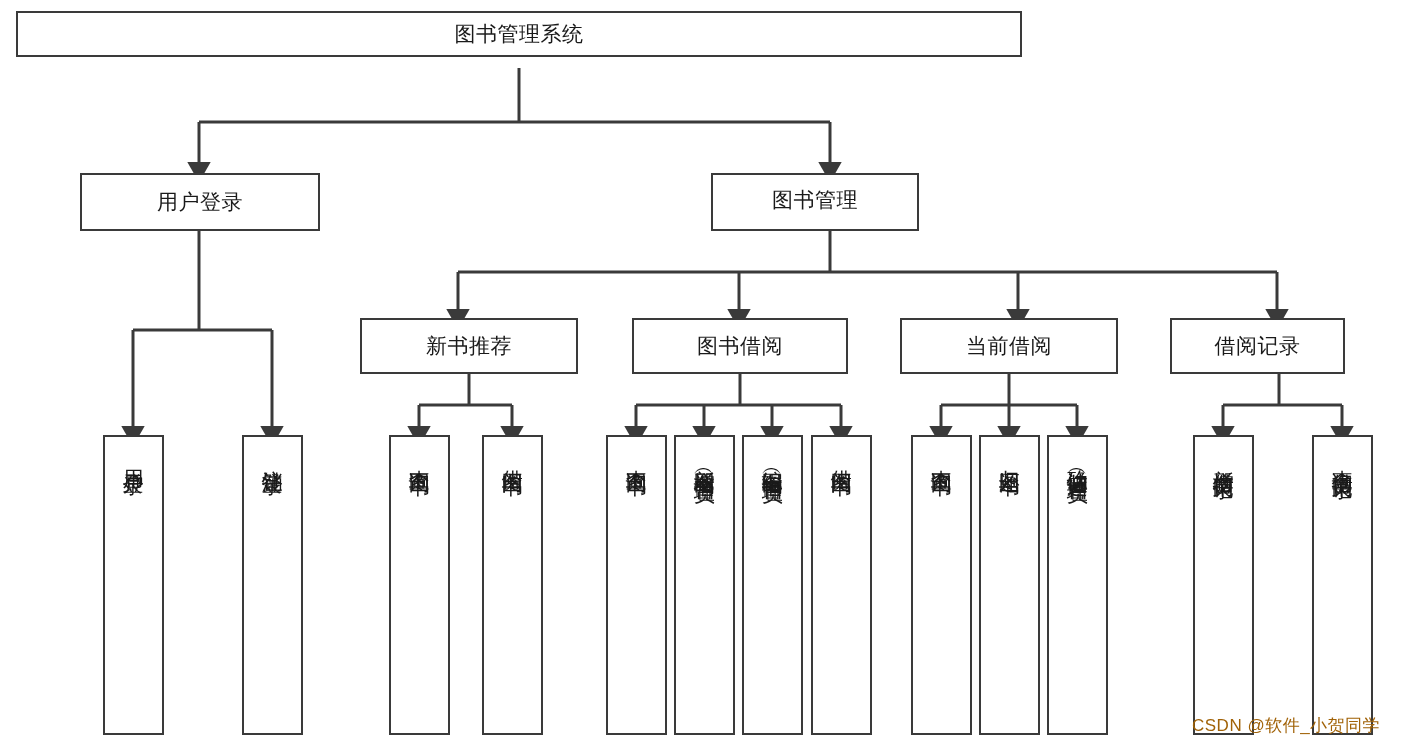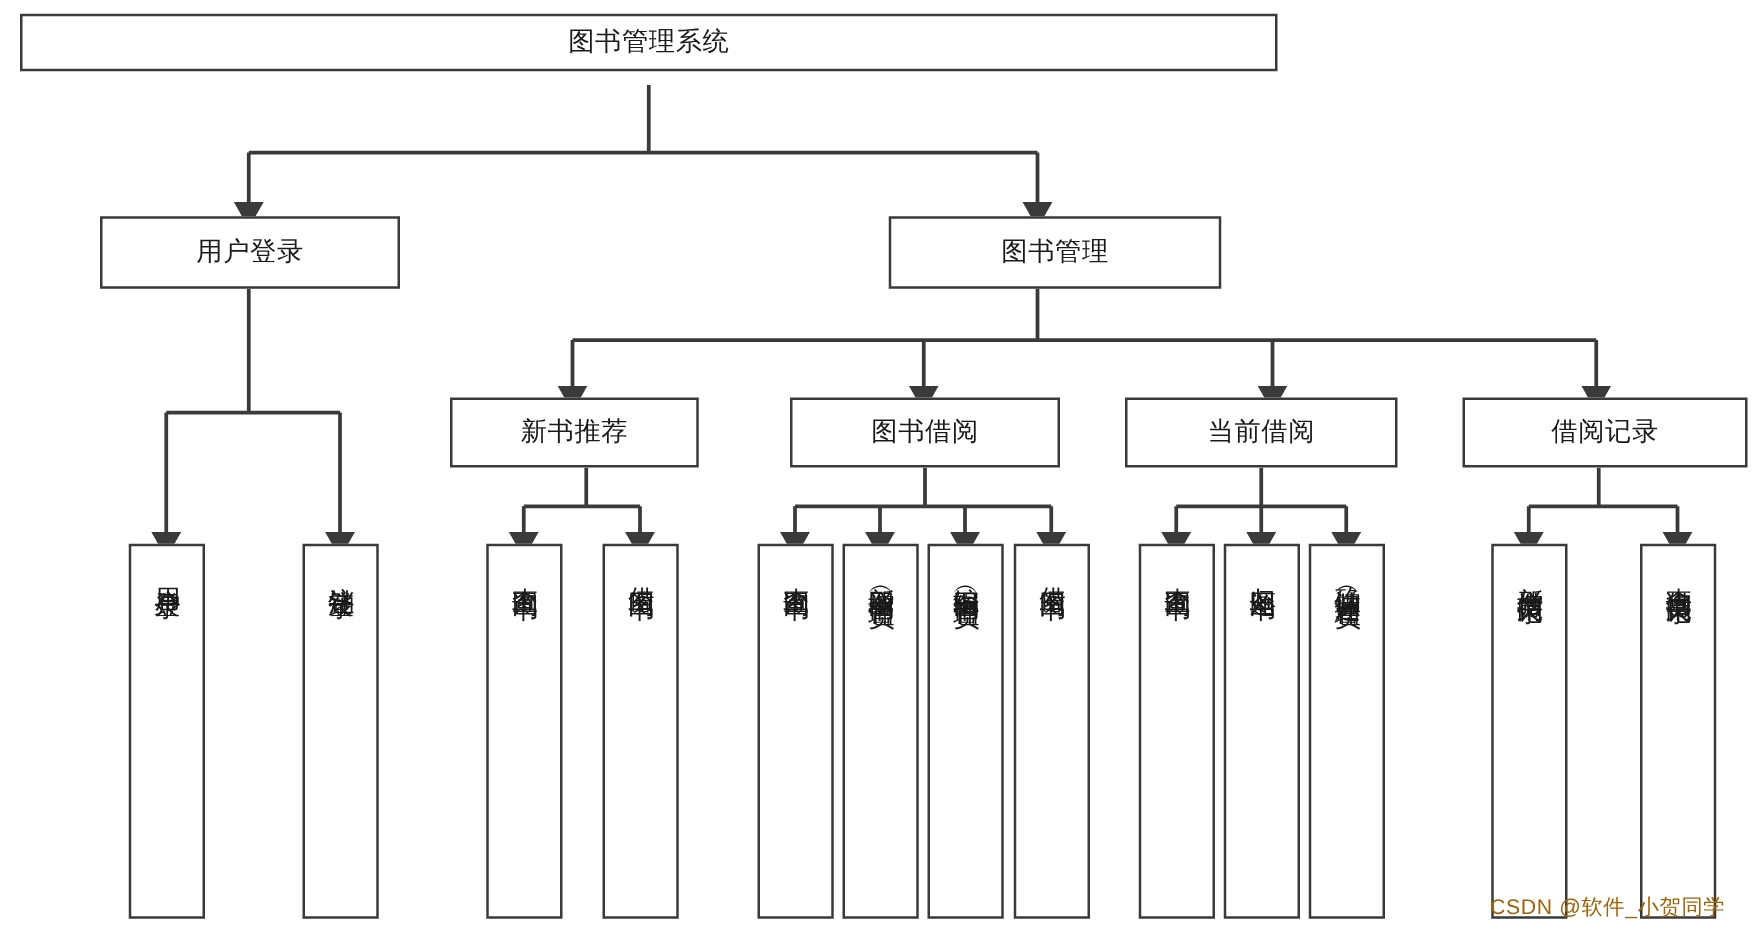--- a/index.html
+++ b/index.html
@@ -128,37 +128,37 @@
   </svg>
 
   <div class="node-box node-h" style="left:16px; top:11px; width:1006px; height:46px;">
     <span class="node-label">图书管理系统</span>
   </div>
 
   <div class="node-box node-h" style="left:80px; top:173px; width:240px; height:58px;">
     <span class="node-label">用户登录</span>
   </div>
 
-  <div class="node-box node-h" style="left:711px; top:173px; width:266px; height:58px;">
+  <div class="node-box node-h" style="left:711px; top:173px; width:208px; height:58px;font-family:Liberation Mono, monospace;">
     <span class="node-label">图书管理</span>
   </div>
 
-  <div class="node-box node-h" style="left:360px; top:318px; width:199px; height:56px;">
+  <div class="node-box node-h" style="left:360px; top:318px; width:218px; height:56px;">
     <span class="node-label">新书推荐</span>
   </div>
 
   <div class="node-box node-h" style="left:632px; top:318px; width:216px; height:56px;">
     <span class="node-label">图书借阅</span>
   </div>
 
   <div class="node-box node-h" style="left:900px; top:318px; width:218px; height:56px;">
     <span class="node-label">当前借阅</span>
   </div>
 
-  <div class="node-box node-h" style="left:1170px; top:318px; width:228px; height:56px;">
+  <div class="node-box node-h" style="left:1170px; top:318px; width:175px; height:56px;">
     <span class="node-label">借阅记录</span>
   </div>
 
   <div class="node-box node-v" style="left:103px; top:435px; width:61px; height:300px;">
     <span class="node-label">用户登录</span>
   </div>
 
   <div class="node-box node-v" style="left:242px; top:435px; width:61px; height:300px;">
     <span class="node-label">注销登录</span>
   </div>

